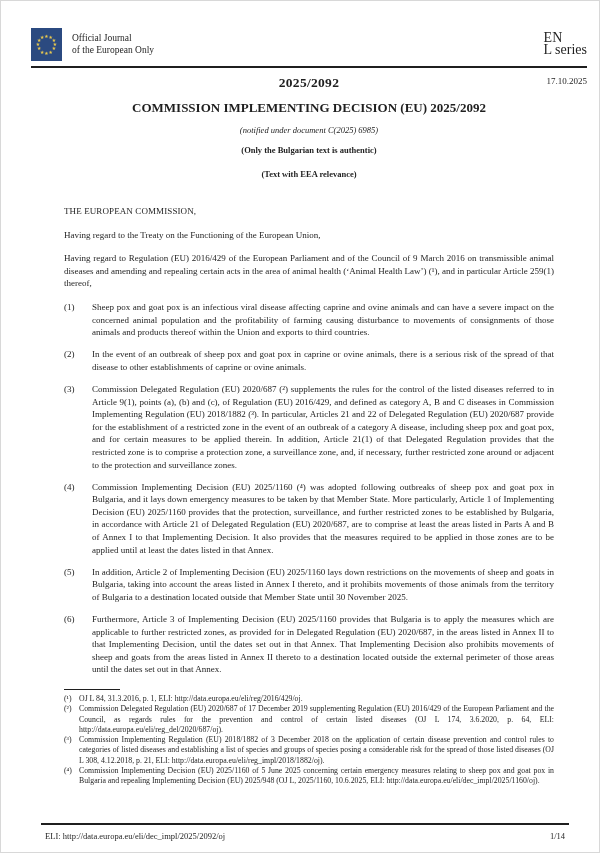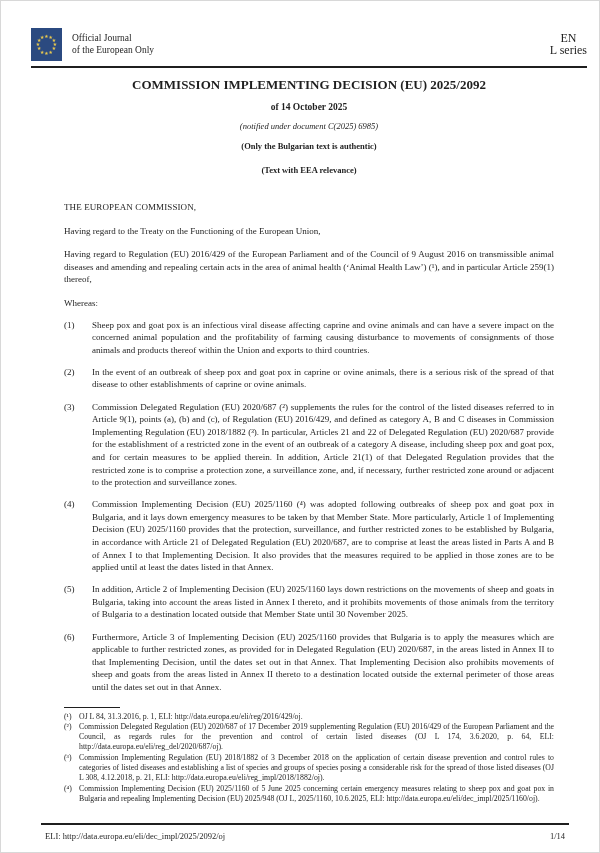--- a/index.html
+++ b/index.html
@@ -14,21 +14,21 @@
     color: #1f1f1f;
     font-family: "Liberation Serif", "DejaVu Serif", serif;
     padding: 27px 12px 0 30px;
     overflow: hidden;
   }
   
   .masthead { display: flex; justify-content: space-between; align-items: flex-start; }
   .mast-left { display: flex; gap: 10px; align-items: flex-start; }
   .eu-flag { width: 31px; height: 33px; display: block; }
   .pub-title { font-size: 9.5px; line-height: 12px; padding-top: 4px; }
-  .mast-right { text-align: center; font-size: 12px; line-height: 12px; padding-top: 4px; }
+  .mast-right { text-align: left; font-size: 14px; line-height: 12px; padding-top: 4px; }
   .header-rule { margin-top: 5px; height: 2px; background: #1f1f1f; }
   .doc-number-row { display: grid; grid-template-columns: 1fr auto 1fr; margin-top: 5px; align-items: start; }
   .doc-number { font-size: 13.5px; font-weight: bold; letter-spacing: 0.3px; padding-top: 2px; }
   .doc-date { text-align: right; font-size: 9px; padding-top: 3px; }
   
   .title-block { text-align: center; margin-top: 9px; padding: 0 33px; }
   .t-main { font-size: 13px; font-weight: bold; margin-bottom: 9px; }
   .t-date { font-size: 9.5px; font-weight: bold; margin-bottom: 9px; }
   .t-subject { font-size: 9.5px; font-weight: bold; max-width: 450px; margin: 0 auto 10px auto; line-height: 13px; }
   .t-notified { font-size: 8.5px; font-style: italic; margin-bottom: 10px; }
@@ -81,34 +81,37 @@
       </div>
     </div>
     <div class="mast-right">
       <div>EN</div>
       <div>L series</div>
     </div>
   </div>
 
   <div class="header-rule"></div>
 
+  <div class="doc-number-row">
+    <div></div>
+    <div class="doc-number">2025/2092</div>
+    <div class="doc-date">17.10.2025</div>
+  </div>
 
   <div class="title-block">
     <div class="t-main">COMMISSION IMPLEMENTING DECISION (EU) 2025/2092</div>
-    <div class="t-date">of 14 October 2025</div>
     <div class="t-notified">(notified under document C(2025) 6985)</div>
     <div class="t-authentic">(Only the Bulgarian text is authentic)</div>
     <div class="t-eea">(Text with EEA relevance)</div>
   </div>
 
   <div class="body-text">
     <p class="opening">THE EUROPEAN COMMISSION,</p>
     <p>Having regard to the Treaty on the Functioning of the European Union,</p>
-    <p>Having regard to Regulation (EU) 2016/429 of the European Parliament and of the Council of 9 August 2016 on transmissible animal diseases and amending and repealing certain acts in the area of animal health (‘Animal Health Law’) (¹), and in particular Article 259(1) thereof,</p>
-    <p class="whereas">Whereas:</p>
+    <p>Having regard to Regulation (EU) 2016/429 of the European Parliament and of the Council of 9 March 2016 on transmissible animal diseases and amending and repealing certain acts in the area of animal health (‘Animal Health Law’) (¹), and in particular Article 259(1) thereof,</p>
 
     <div class="recital">
       <div class="recital-num">(1)</div>
       <div class="recital-text">Sheep pox and goat pox is an infectious viral disease affecting caprine and ovine animals and can have a severe impact on the concerned animal population and the profitability of farming causing disturbance to movements of consignments of those animals and products thereof within the Union and exports to third countries.</div>
     </div>
     <div class="recital">
       <div class="recital-num">(2)</div>
       <div class="recital-text">In the event of an outbreak of sheep pox and goat pox in caprine or ovine animals, there is a serious risk of the spread of that disease to other establishments of caprine or ovine animals.</div>
     </div>
     <div class="recital">

